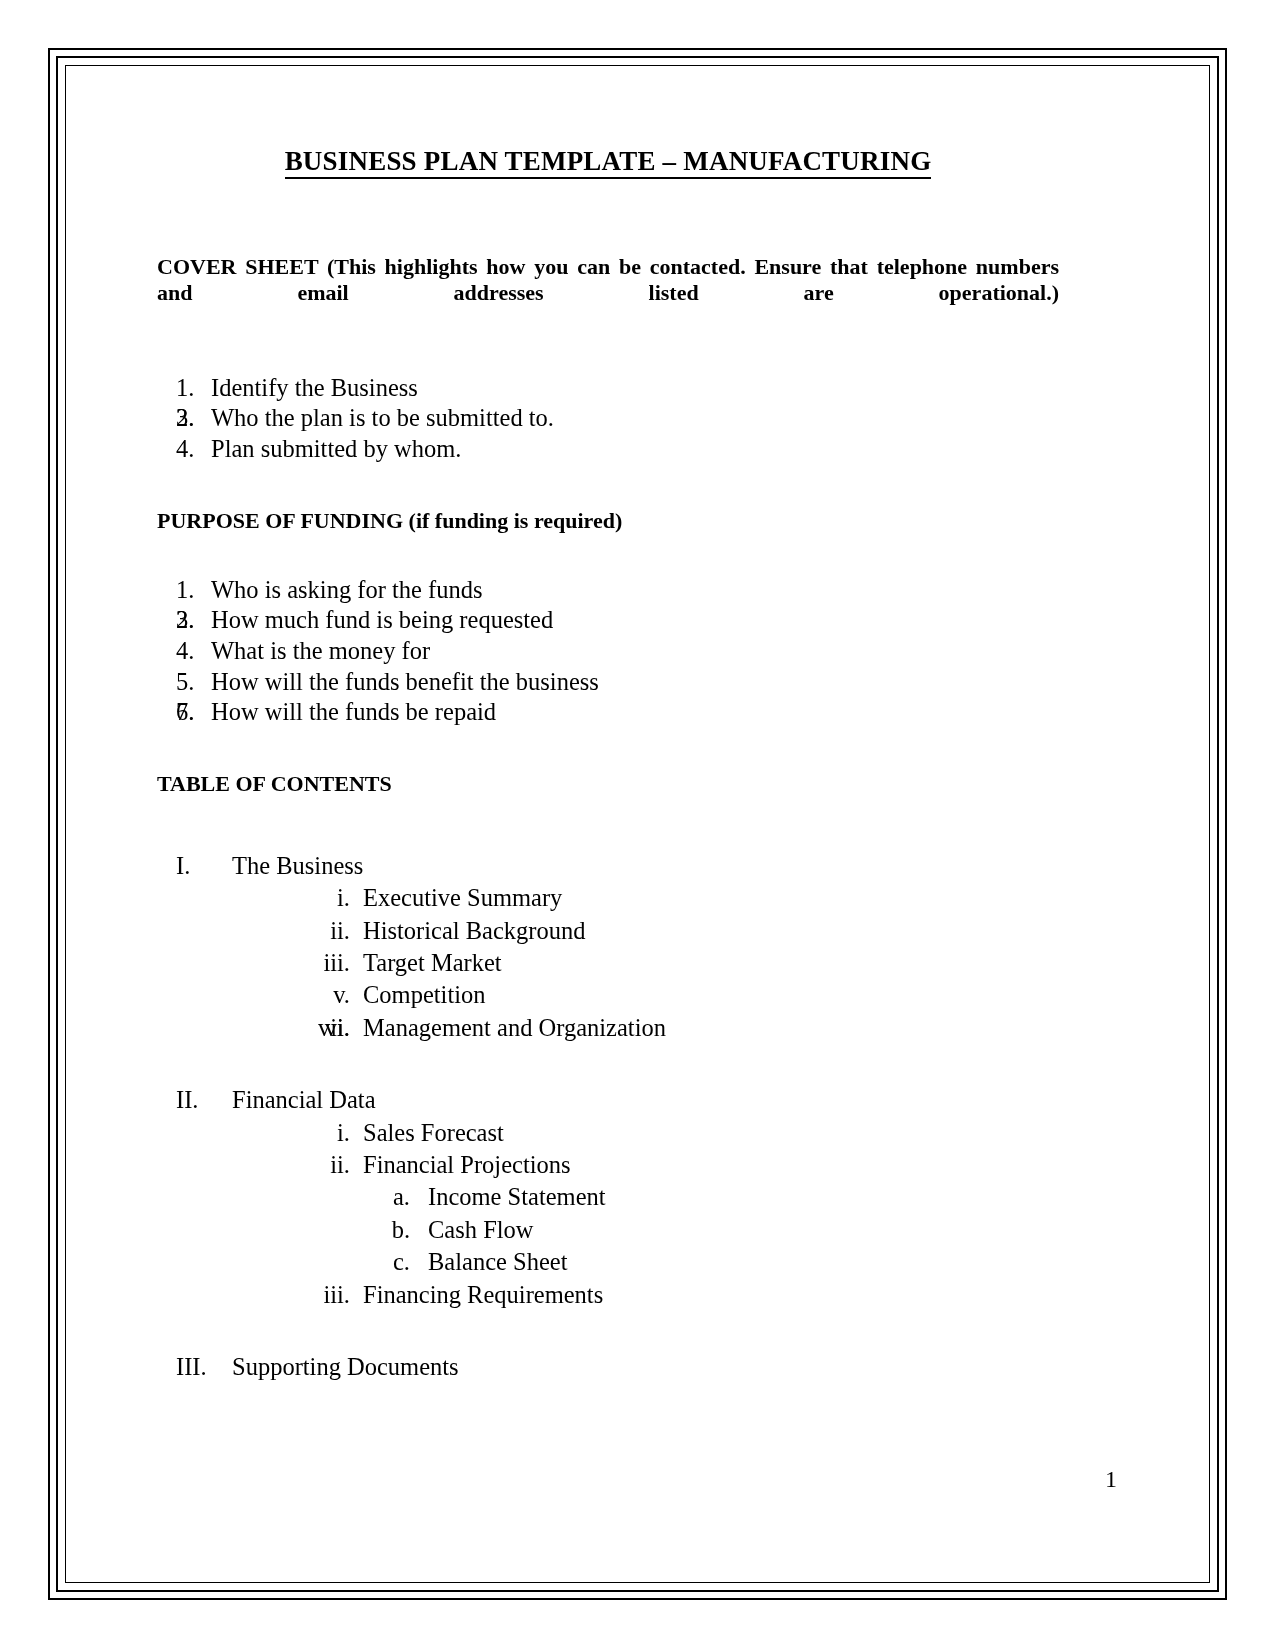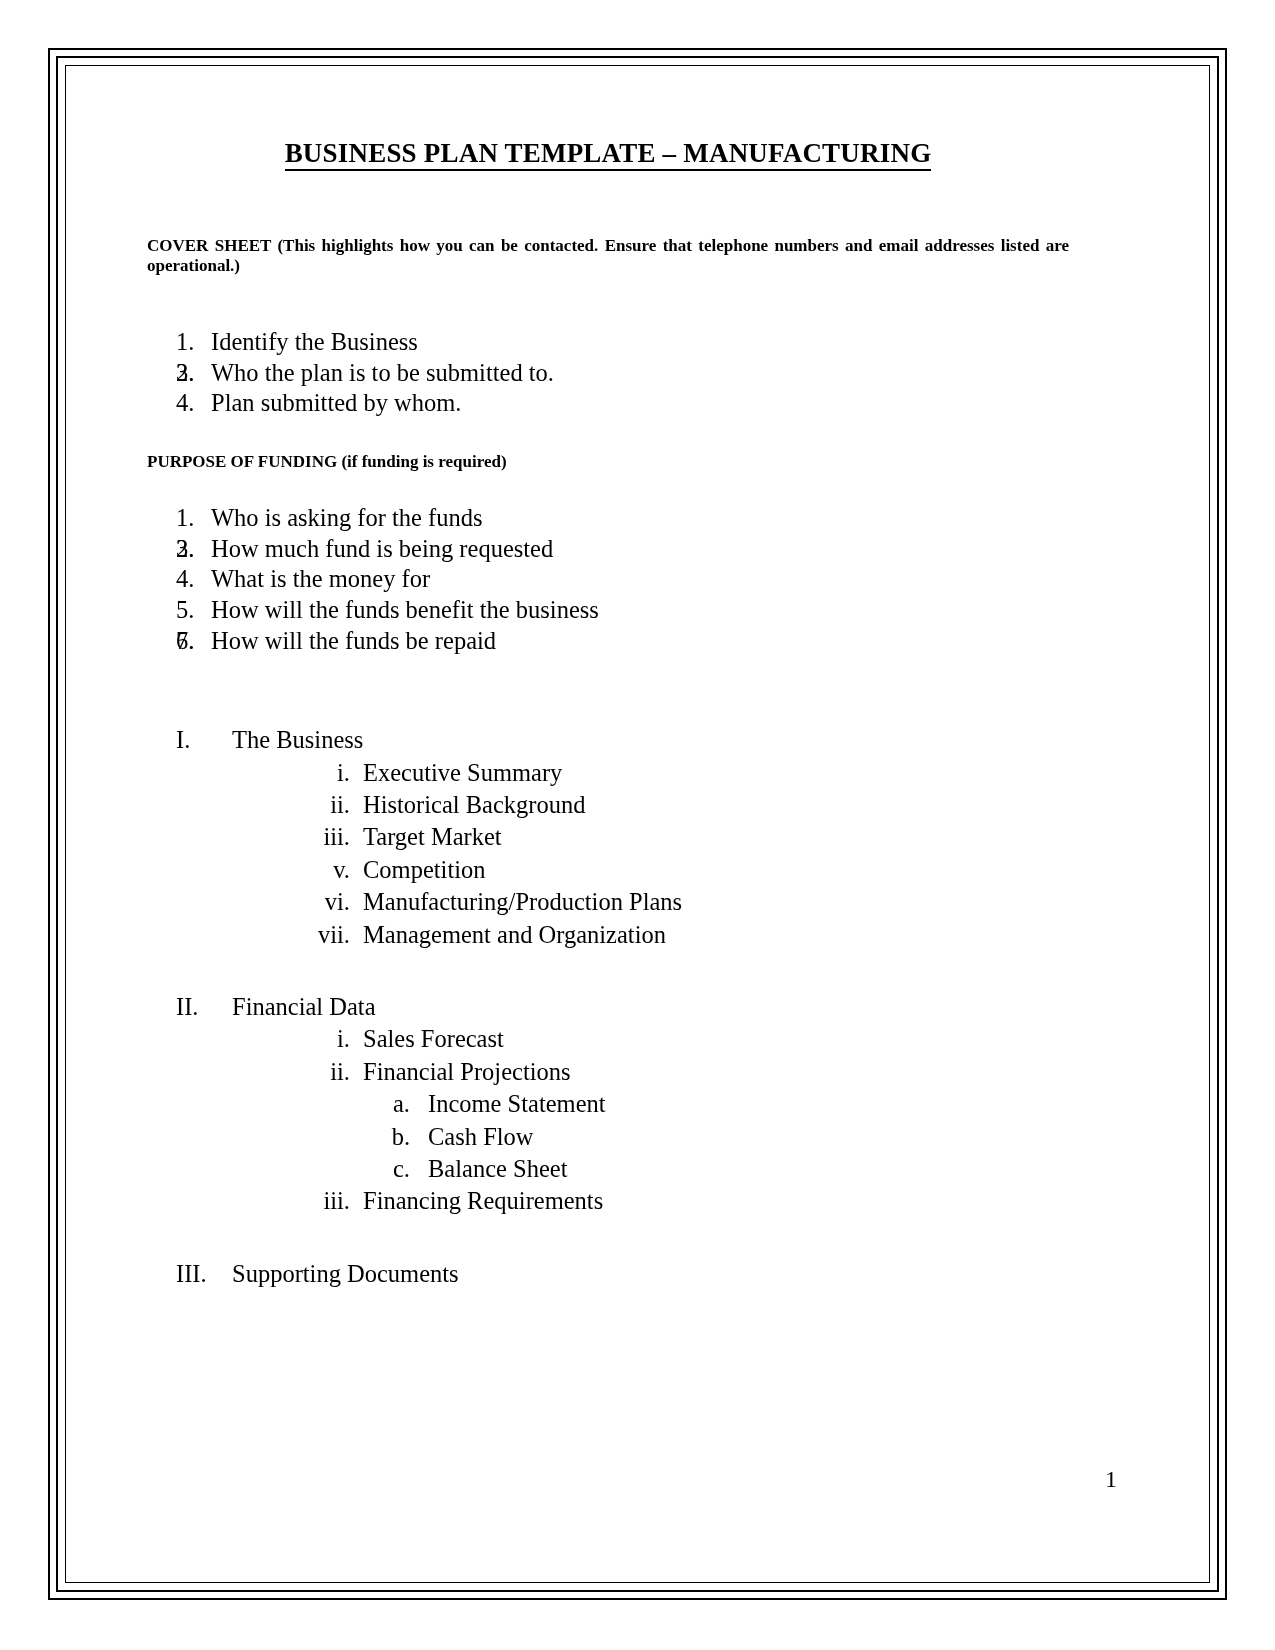--- a/index.html
+++ b/index.html
@@ -43,45 +43,45 @@
     width: 1145px;
     height: 1518px;
     border: 1px solid #000;
     box-sizing: border-box;
   }
 
   
   .content {
     position: absolute;
     left: 143px;
-    top: 120px;
+    top: 128px;
     width: 930px;
     font-size: 24.5px;
     line-height: 1.18;
   }
 
   .doc-title {
     text-align: center;
     font-weight: bold;
     font-size: 27px;
     letter-spacing: 0.2px;
     margin: 0 0 0 0;
     padding: 18px 0 0 0;
   }
   .doc-title span {
     border-bottom: 2px solid #000;
     padding-bottom: 1px;
   }
 
   .section-head {
     font-weight: bold;
-    font-size: 17px;
+    font-size: 22px;
     text-align: justify;
     text-justify: inter-word;
-    margin: 4px;
+    margin: 14px;
   }
   .section-head.justified {
     text-align: justify;
   }
   .section-head.justified::after {
     content: "";
     display: inline-block;
     width: 100%;
   }
 
@@ -238,20 +238,21 @@
       <span class="marker">6.</span>
     </li>
     <li>
       <span class="marker">7.</span>
       <span class="text">How will the funds be repaid</span>
     </li>
   </ol>
 
   <div class="gap-md"></div>
 
+  <p class="section-head">TABLE OF CONTENTS</p>
 
   <div class="gap-lg"></div>
 
   <div class="toc">
 
     <div class="toc-l1">
       <span class="marker">I.</span>
       <span class="label">The Business</span>
     </div>
     <div class="toc-l2">
@@ -265,21 +266,20 @@
     <div class="toc-l2">
       <span class="marker">iii.</span>
       <span class="label">Target Market</span>
     </div>
     <div class="toc-l2">
       <span class="marker">v.</span>
       <span class="label">Competition</span>
     </div>
     <div class="toc-l2">
       <span class="marker">vi.</span>
-      <span class="label">Manufacturing/Production Plans</span>
     </div>
     <div class="toc-l2">
       <span class="marker">vii.</span>
       <span class="label">Management and Organization</span>
     </div>
 
     <div class="gap-lg"></div>
 
     <div class="toc-l1">
       <span class="marker">II.</span>

